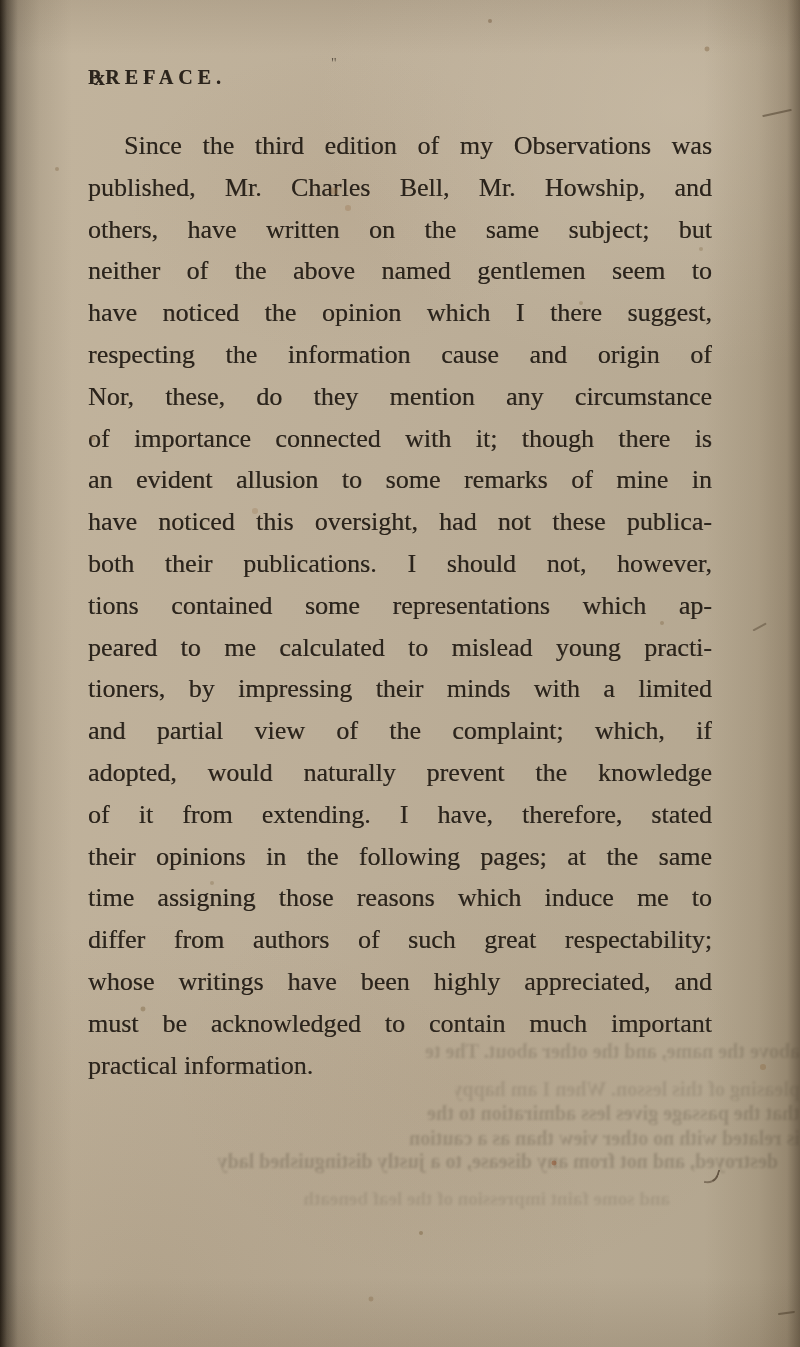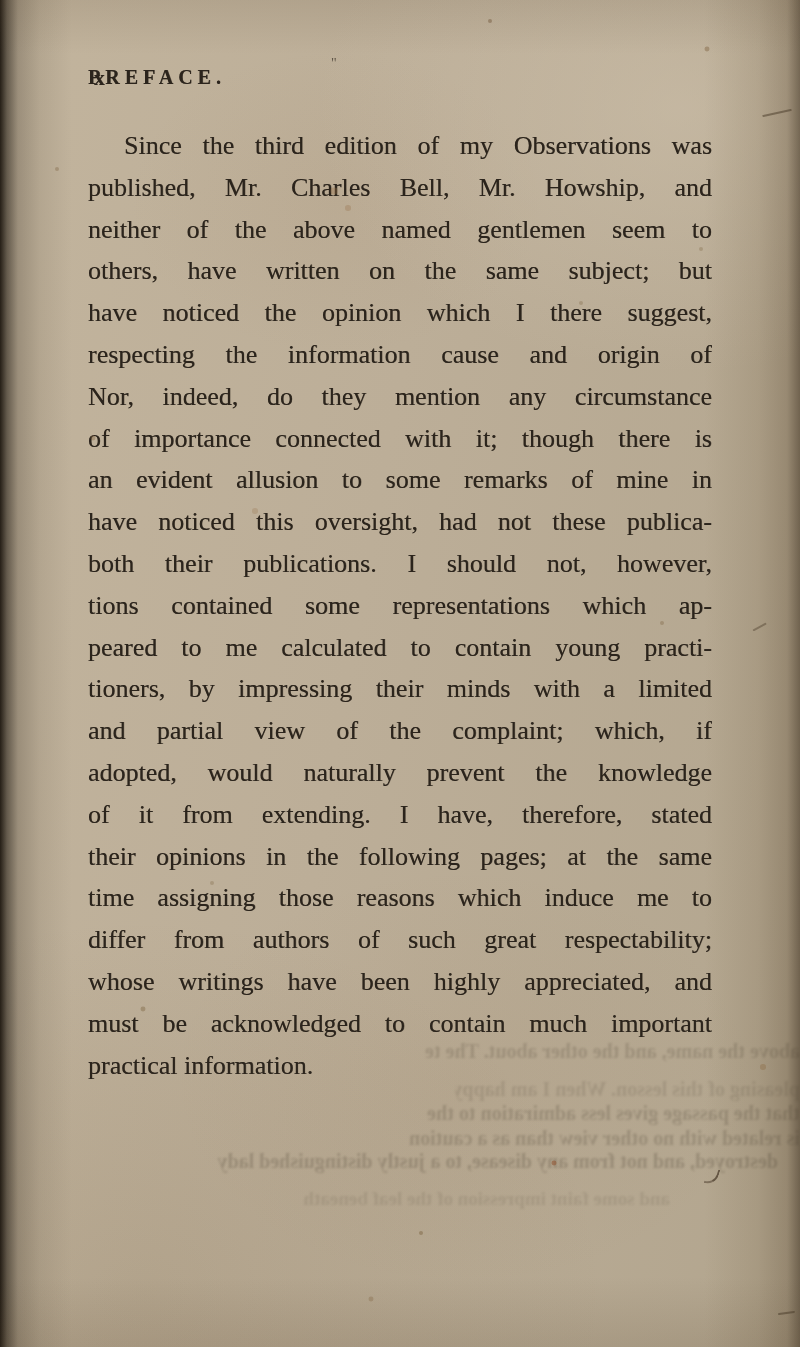--- a/index.html
+++ b/index.html
@@ -132,31 +132,31 @@
 
   <header class="pagehead">
     <span class="pagenum">x</span>
     <span class="headmark">"</span>
     <div class="runhead">PREFACE.</div>
   </header>
 
   <main class="bodytext" id="bodyText">
       <div class="bline indent">Since the third edition of my Observations was</div>
       <div class="bline">published, Mr. Charles Bell, Mr. Howship, and</div>
+      <div class="bline">others, have written on the same subject; but</div>
       <div class="bline">neither of the above named gentlemen seem to</div>
-      <div class="bline">others, have written on the same subject; but</div>
       <div class="bline">have noticed the opinion which I there suggest,</div>
       <div class="bline">respecting the information cause and origin of</div>
-      <div class="bline">Nor, indeed, do they mention any circumstance</div>
+      <div class="bline">Nor, these, do they mention any circumstance</div>
       <div class="bline">of importance connected with it; though there is</div>
       <div class="bline">an evident allusion to some remarks of mine in</div>
       <div class="bline">have noticed this oversight, had not these publica-</div>
       <div class="bline">both their publications.  I should not, however,</div>
       <div class="bline">tions contained some representations which ap-</div>
-      <div class="bline">peared to me calculated to contain young practi-</div>
+      <div class="bline">peared to me calculated to mislead young practi-</div>
       <div class="bline">tioners, by impressing their minds with a limited</div>
       <div class="bline">and partial view of the complaint; which, if</div>
       <div class="bline">adopted, would naturally prevent the knowledge</div>
       <div class="bline">of it from extending.  I have, therefore, stated</div>
       <div class="bline">their opinions in the following pages; at the same</div>
       <div class="bline">time assigning those reasons which induce me to</div>
       <div class="bline">differ from authors of such great respectability;</div>
       <div class="bline">whose writings have been highly appreciated, and</div>
       <div class="bline">must be acknowledged to contain much important</div>
       <div class="bline last">practical information.</div>

